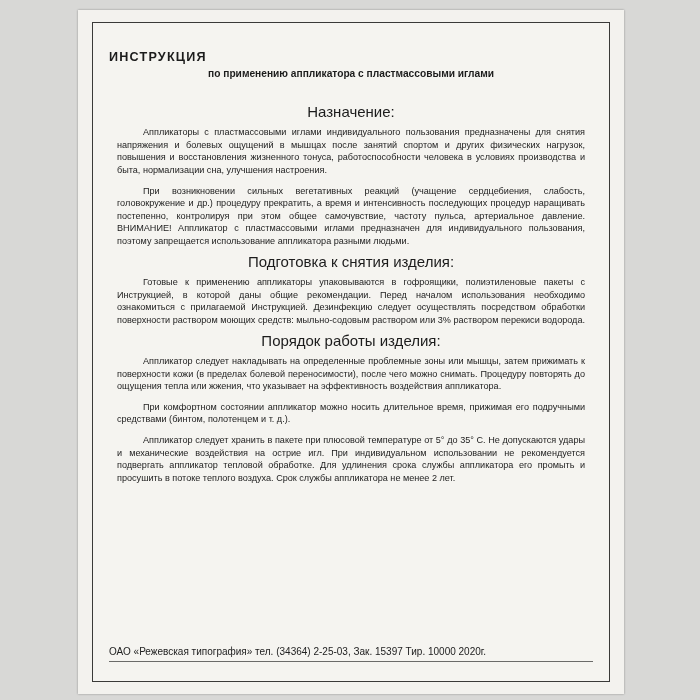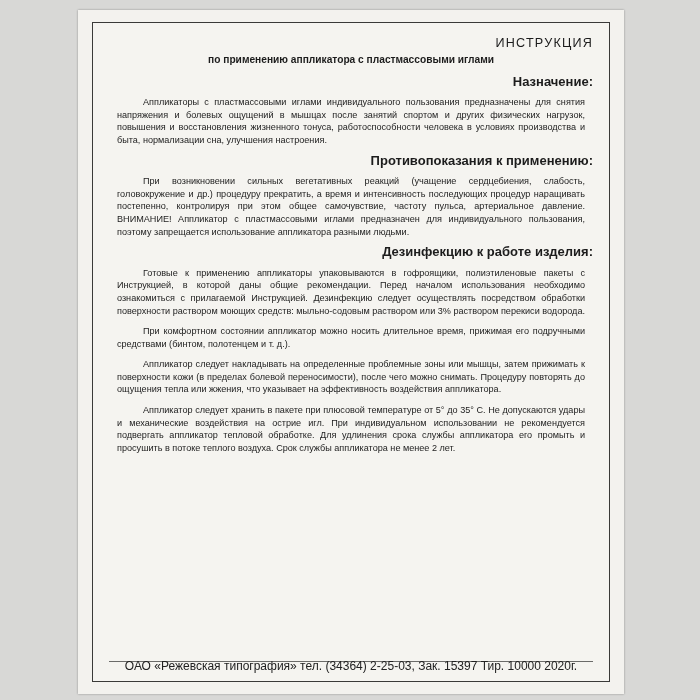--- a/index.html
+++ b/index.html
@@ -35,51 +35,50 @@
   }
   .content {
     font-size: 9.1px;
     line-height: 12.6px;
     color: #1c1c1c;
     text-align: justify;
     -webkit-hyphens: auto;
     hyphens: auto;
   }
   .title {
-    text-align: right;
-    font-weight: normal;
+    text-align: left;
+    font-weight: bold;
     font-size: 12.6px;
     letter-spacing: 1.2px;
-    margin: 0 0 3px 0;
+    margin: 14px 0 3px 0;
   }
   .subtitle {
     text-align: center;
     font-weight: bold;
     font-size: 10.2px;
-    margin: 0 0 10px 0;
+    margin: 0 0 26px 0;
     line-height: 13px;
   }
   .heading {
-    font-weight: bold;
-    font-size: 13px;
+    font-weight: normal;
+    font-size: 15px;
     margin: 1px 0 0 0;
-    text-align: right;
+    text-align: center;
   }
   .para {
     margin: 8px;
     text-indent: 26px;
     text-align: justify;
   }
   .footer {
     position: absolute;
     left: 16px;
     right: 16px;
-    bottom: 8px;
-    text-align: center;
-    font-size: 12px;
+    bottom: 24px;
+    font-size: 10px;
     color: #222;
   }
   .footer-rule {
     position: absolute;
     left: 16px;
     right: 16px;
     bottom: 19px;
     border-top: 1px solid #6b6b69;
   }
 </style>
@@ -90,28 +89,28 @@
   <div class="page-inner">
     <div class="content">
 
       <div class="title">ИНСТРУКЦИЯ</div>
       <div class="subtitle">по применению аппликатора с пластмассовыми иглами</div>
 
       <div class="heading">Назначение:</div>
       <p class="para">Аппликаторы с пластмассовыми иглами индивидуального пользования предназначены для снятия напряжения и болевых ощущений в мышцах после занятий спортом и других физических нагрузок, повышения и восстановления жизненного тонуса, работоспособности человека в условиях производства и быта, нормализации сна, улучшения настроения.</p>
 
 
-      <div class="heading">Противопоказания к применению:</div>
       <p class="para">При возникновении сильных вегетативных реакций (учащение сердцебиения, слабость, головокружение и др.) процедуру прекратить, а время и интенсивность последующих процедур наращивать постепенно, контролируя при этом общее самочувствие, частоту пульса, артериальное давление. ВНИМАНИЕ! Аппликатор с пластмассовыми иглами предназначен для индивидуального пользования, поэтому запрещается использование аппликатора разными людьми.</p>
 
-      <div class="heading">Дезинфекцию к работе изделия:</div>
+      <div class="heading">Подготовка к снятия изделия:</div>
       <p class="para">Готовые к применению аппликаторы упаковываются в гофроящики, полиэтиленовые пакеты с Инструкцией, в которой даны общие рекомендации. Перед началом использования необходимо ознакомиться с прилагаемой Инструкцией. Дезинфекцию следует осуществлять посредством обработки поверхности раствором моющих средств: мыльно-содовым раствором или 3% раствором перекиси водорода.</p>
 
+      <div class="heading">Порядок работы изделия:</div>
+      <p class="para">Аппликатор следует накладывать на определенные проблемные зоны или мышцы, затем прижимать к поверхности кожи (в пределах болевой переносимости), после чего можно снимать. Процедуру повторять до ощущения тепла или жжения, что указывает на эффективность воздействия аппликатора.</p>
       <p class="para">При комфортном состоянии аппликатор можно носить длительное время, прижимая его подручными средствами (бинтом, полотенцем и т. д.).</p>
-      <p class="para">Аппликатор следует накладывать на определенные проблемные зоны или мышцы, затем прижимать к поверхности кожи (в пределах болевой переносимости), после чего можно снимать. Процедуру повторять до ощущения тепла или жжения, что указывает на эффективность воздействия аппликатора.</p>
 
       <p class="para">Аппликатор следует хранить в пакете при плюсовой температуре от 5° до 35° С. Не допускаются удары и механические воздействия на острие игл. При индивидуальном использовании не рекомендуется подвергать аппликатор тепловой обработке. Для удлинения срока службы аппликатора его промыть и просушить в потоке теплого воздуха. Срок службы аппликатора не менее 2 лет.</p>
 
     </div>
     <div class="footer-rule"></div>
     <div class="footer">ОАО «Режевская типография» тел. (34364) 2-25-03, Зак. 15397 Тир. 10000 2020г.</div>
   </div>
 </div>
 
 </body></html>

